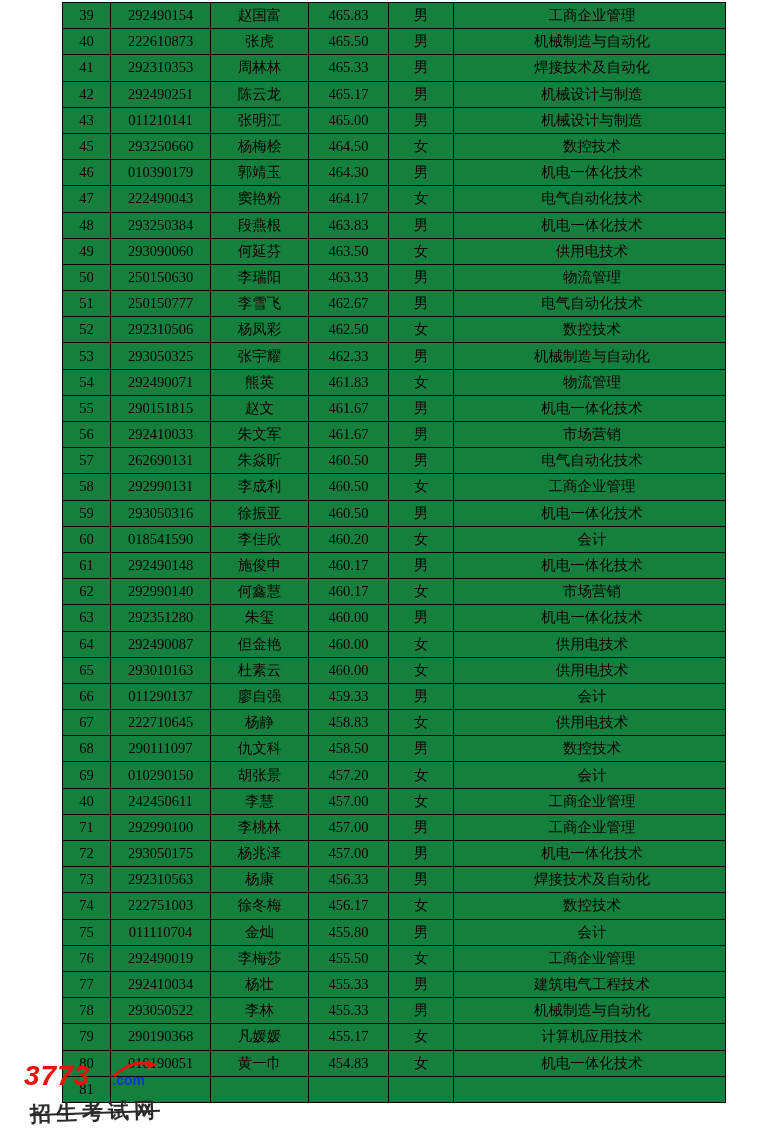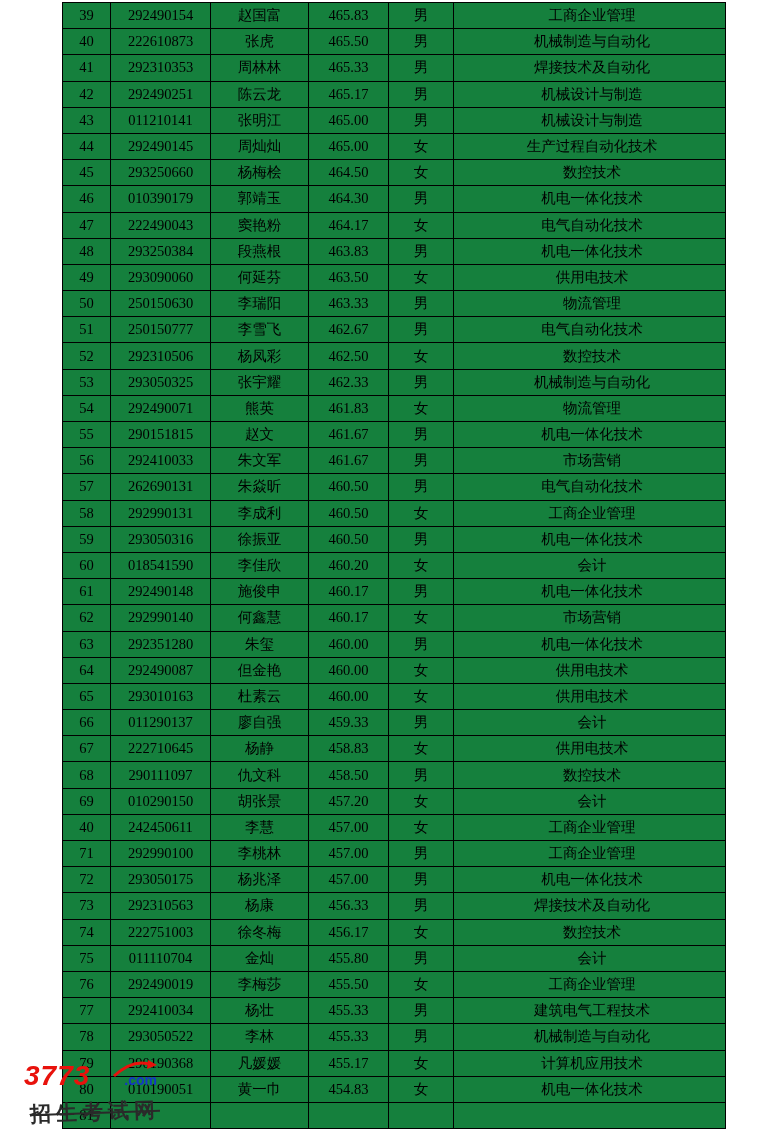--- a/index.html
+++ b/index.html
@@ -19,21 +19,21 @@
   table.results td.left{text-align:center;padding-left:5px;}
   
   .watermark{position:absolute;left:24px;top:1062px;z-index:5;}
   .wm-logo{
     font-family:"Liberation Sans","DejaVu Sans",sans-serif;
     font-weight:bold;font-style:italic;font-size:28px;line-height:1;color:#e8120c;
     letter-spacing:1px;
   }
   .wm-domain{
     font-family:"Liberation Sans","DejaVu Sans",sans-serif;
-    font-weight:bold;font-size:14px;color:#1436c8;margin-left:14px;padding-left:20px;
+    font-weight:bold;font-size:14px;color:#1436c8;margin-left:2px;padding-left:20px;
   }
   .wm-arrow{position:absolute;left:88px;top:-6px;}
   .stamp{
     position:absolute;left:30px;top:1098px;z-index:4;
     font-weight:bold;font-size:21px;color:#2a2a2a;letter-spacing:5px;
     transform:rotate(-2deg);text-decoration:line-through;
     font-family:"Liberation Serif","DejaVu Serif",serif;
   }
 </style>
 </head>
@@ -85,28 +85,20 @@
         </tr>
         <tr>
           <td>43</td>
           <td>011210141</td>
           <td>张明江</td>
           <td>465.00</td>
           <td>男</td>
           <td class="left">机械设计与制造</td>
         </tr>
         <tr>
-          <td>44</td>
-          <td>292490145</td>
-          <td>周灿灿</td>
-          <td>465.00</td>
-          <td>女</td>
-          <td class="left">生产过程自动化技术</td>
-        </tr>
-        <tr>
           <td>45</td>
           <td>293250660</td>
           <td>杨梅桧</td>
           <td>464.50</td>
           <td>女</td>
           <td class="left">数控技术</td>
         </tr>
         <tr>
           <td>46</td>
           <td>010390179</td>

